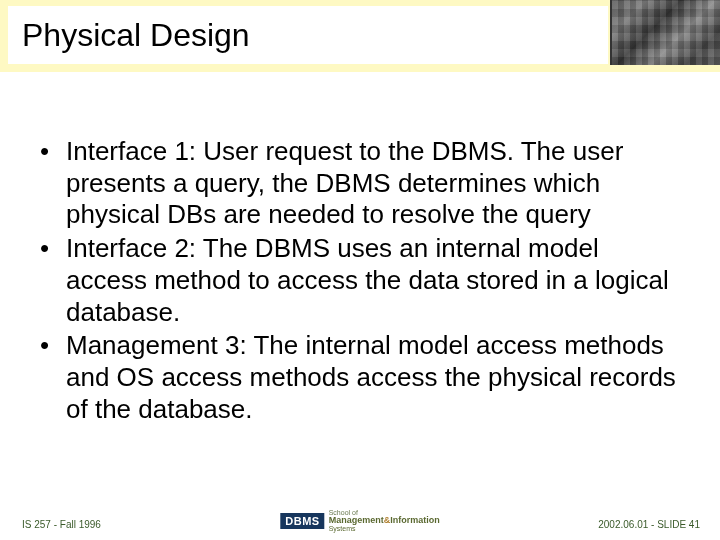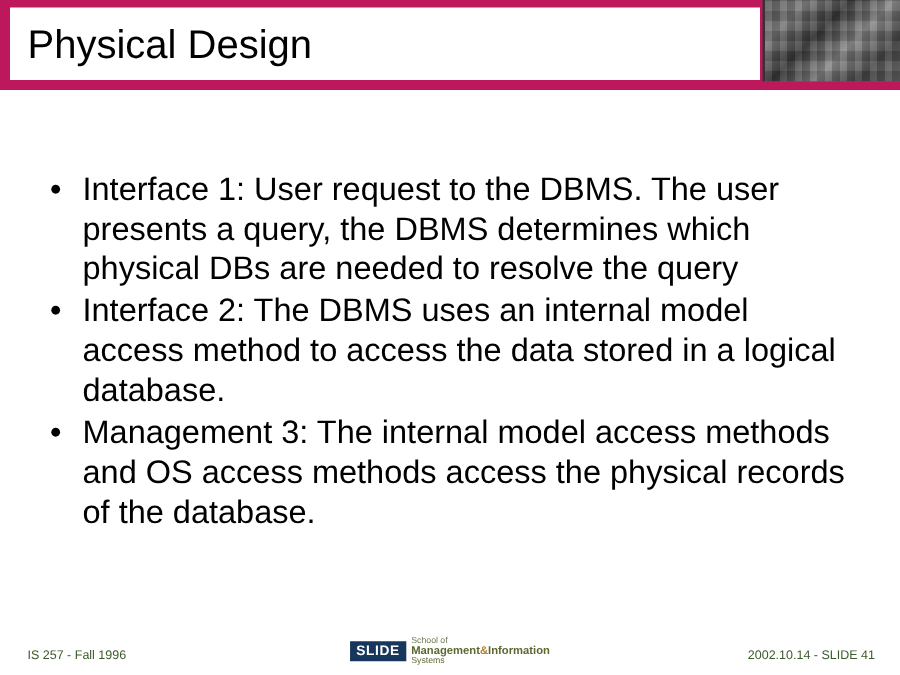--- a/index.html
+++ b/index.html
@@ -1,18 +1,18 @@
 <!DOCTYPE html>
 <html><head>
 <meta charset="utf-8">
 <style>
   * { margin: 0; padding: 0; box-sizing: border-box; }
   html, body { width: 720px; height: 540px; font-family: Arial, Helvetica, sans-serif; background: #fff; overflow: hidden; }
   .slide { position: relative; width: 720px; height: 540px; background: #ffffff; }
-  .header-bar { position: absolute; top: 0; left: 0; width: 720px; height: 72px; background: #be185d; }
+  .header-bar { position: absolute; top: 0; left: 0; width: 720px; height: 72px; background: #fef9c3; }
   .title-box { position: absolute; top: 6px; left: 8px; width: 600px; height: 58px; background: #ffffff; display: flex; align-items: center; padding-left: 14px; }
   .title-text { font-size: 32px; color: #000; font-weight: 400; }
   .corner-img { position: absolute; top: 0; right: 0; width: 110px; height: 65px; background: linear-gradient(135deg, #5a5a5a 0%, #7a7a7a 20%, #3a3a3a 40%, #8a8a8a 60%, #4a4a4a 80%, #6a6a6a 100%); border-left: 2px solid #333; }
   .corner-img::before { content: ""; position: absolute; inset: 0; background: repeating-linear-gradient(90deg, rgba(255,255,255,0.08) 0 6px, rgba(0,0,0,0.15) 6px 12px); }
   .corner-img::after { content: ""; position: absolute; inset: 0; background: repeating-linear-gradient(0deg, rgba(0,0,0,0.1) 0 8px, rgba(255,255,255,0.05) 8px 16px); }
   .body-area { position: absolute; top: 96px; left: 40px; width: 640px; }
   .bullet-list { list-style: none; margin-top: 40px; }
   .bullet-item { position: relative; padding-left: 26px; font-size: 26px; line-height: 1.22; color: #000; margin-bottom: 2px; }
   .bullet-item::before { content: "•"; position: absolute; left: 0; top: 0; font-size: 26px; }
   .footer { position: absolute; bottom: 10px; left: 0; width: 720px; height: 20px; }
@@ -42,25 +42,25 @@
     <ul class="bullet-list">
       <li class="bullet-item">Interface 1: User request to the DBMS. The user presents a query, the DBMS determines which physical DBs are needed to resolve the query</li>
       <li class="bullet-item">Interface 2: The DBMS uses an internal model access method to access the data stored in a logical database.</li>
       <li class="bullet-item">Management 3:  The internal model access methods and  OS access methods access the physical records of the database.</li>
     </ul>
   </div>
 
   <div class="footer">
     <div class="footer-left">IS 257 - Fall 1996</div>
     <div class="footer-logo">
-      <span class="logo-box">SLIDE</span>
+      <span class="logo-box">DBMS</span>
       <span class="logo-text">
         <span class="logo-line1">School of</span>
         <span class="logo-line2">
           <span>Management</span><span class="logo-amp">&amp;</span><span>Information</span>
         </span>
         <span class="logo-line3">Systems</span>
       </span>
     </div>
-    <div class="footer-right">2002.10.14 - SLIDE 41</div>
+    <div class="footer-right">2002.06.01 - SLIDE 41</div>
   </div>
 
 </div>
 
 </body></html>

